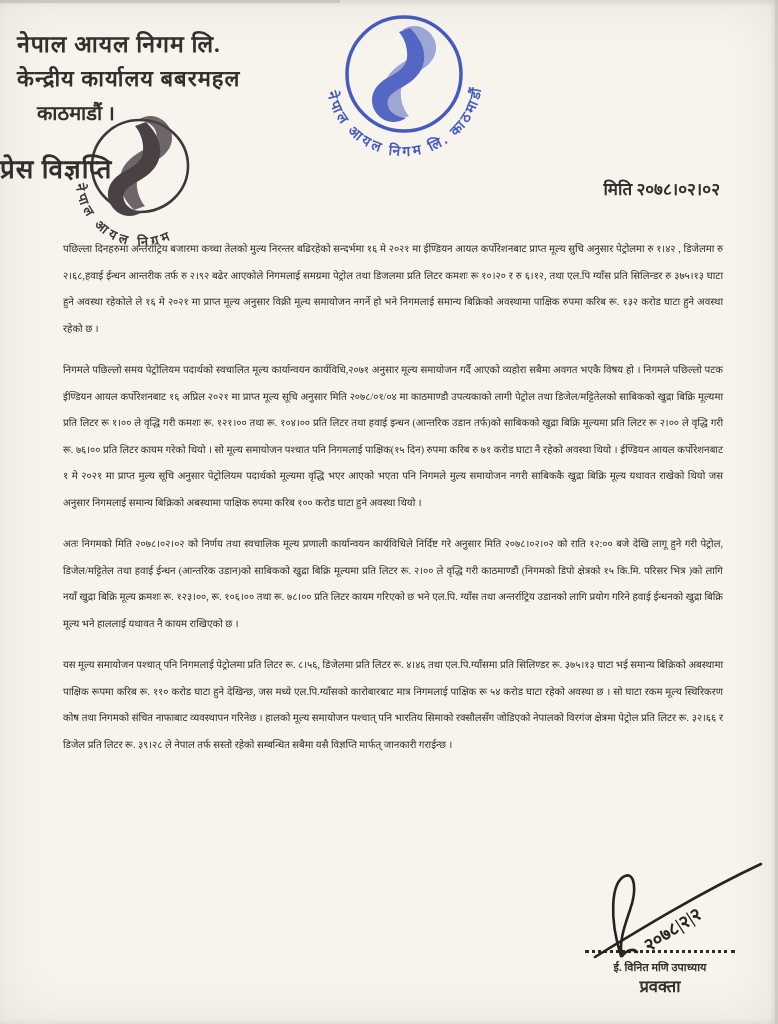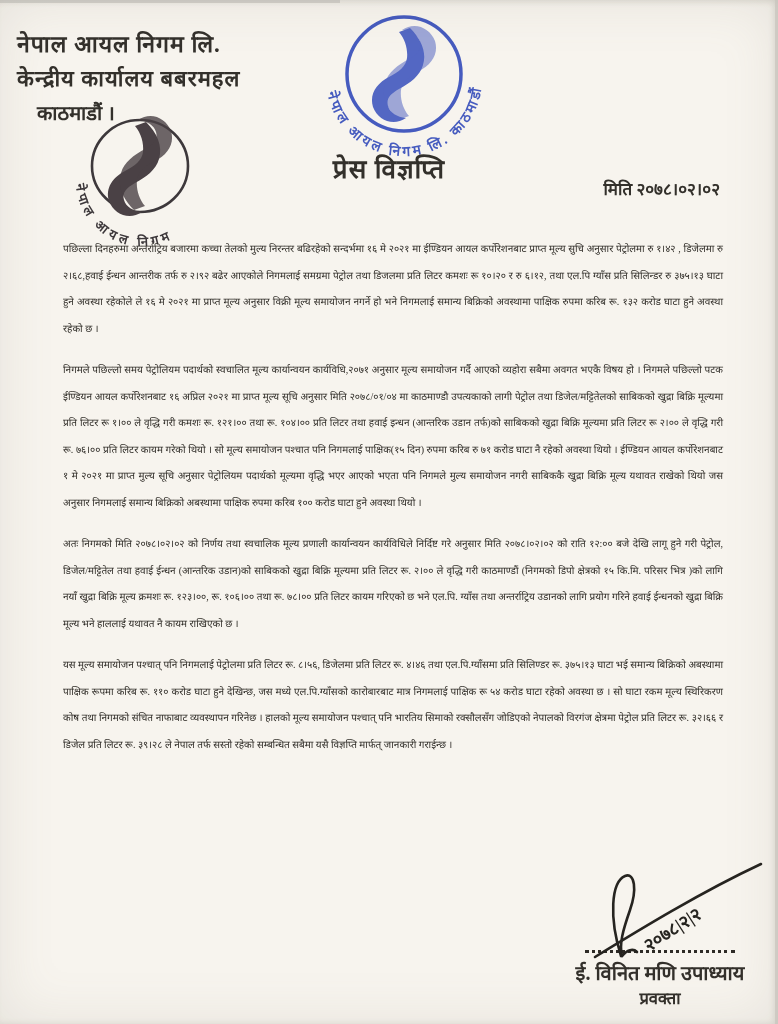--- a/index.html
+++ b/index.html
@@ -20,36 +20,36 @@
   .h1{font-size:23px;font-weight:bold;letter-spacing:1px;}
   .h2{font-size:22px;font-weight:bold;letter-spacing:1px;}
   .h3{font-size:20px;font-weight:bold;padding-left:20px;}
 
   
   .stamp{position:absolute;left:292px;top:2px;width:230px;height:180px;mix-blend-mode:multiply;opacity:.88;}
 
   
   .org-logo{position:absolute;left:70px;top:114px;width:150px;height:132px;}
 
-  .title{position:absolute;top:150px;left:0;width:100%;text-align:center;
+  .title{position:absolute;top:150px;left:0;width:100%;
          font-size:26px;font-weight:bold;letter-spacing:1px;}
   .date-line{position:absolute;top:177px;left:0;width:720px;text-align:right;font-size:17px;font-weight:bold;}
 
   
   .body-text{position:absolute;top:236px;left:63px;width:660px;}
   .body-text p{
     margin:0 0 15px 0;font-size:10px;line-height:26.5px;
     text-align:justify;font-weight:500;color:#2f2c27;
   }
 
   
   .sig{position:absolute;top:860px;left:545px;width:230px;text-align:center;}
   .sig-svg{position:absolute;top:0;left:30px;width:200px;height:100px;}
   .sig-dots{height:90px;border-bottom:3px dotted #2e2b26;width:150px;margin:0 auto;}
-  .sig-name{margin-top:6px;font-size:20px;font-weight:bold;}
+  .sig-name{margin-top:6px;font-size:11px;font-weight:bold;}
   .sig-role{margin-top:0;font-size:16.5px;font-weight:bold;}
 </style>
 </head>
 <body>
 
 <div class="paper">
   <div class="edge-top"></div>
   <div class="edge-right"></div>
 
   <div class="header">

